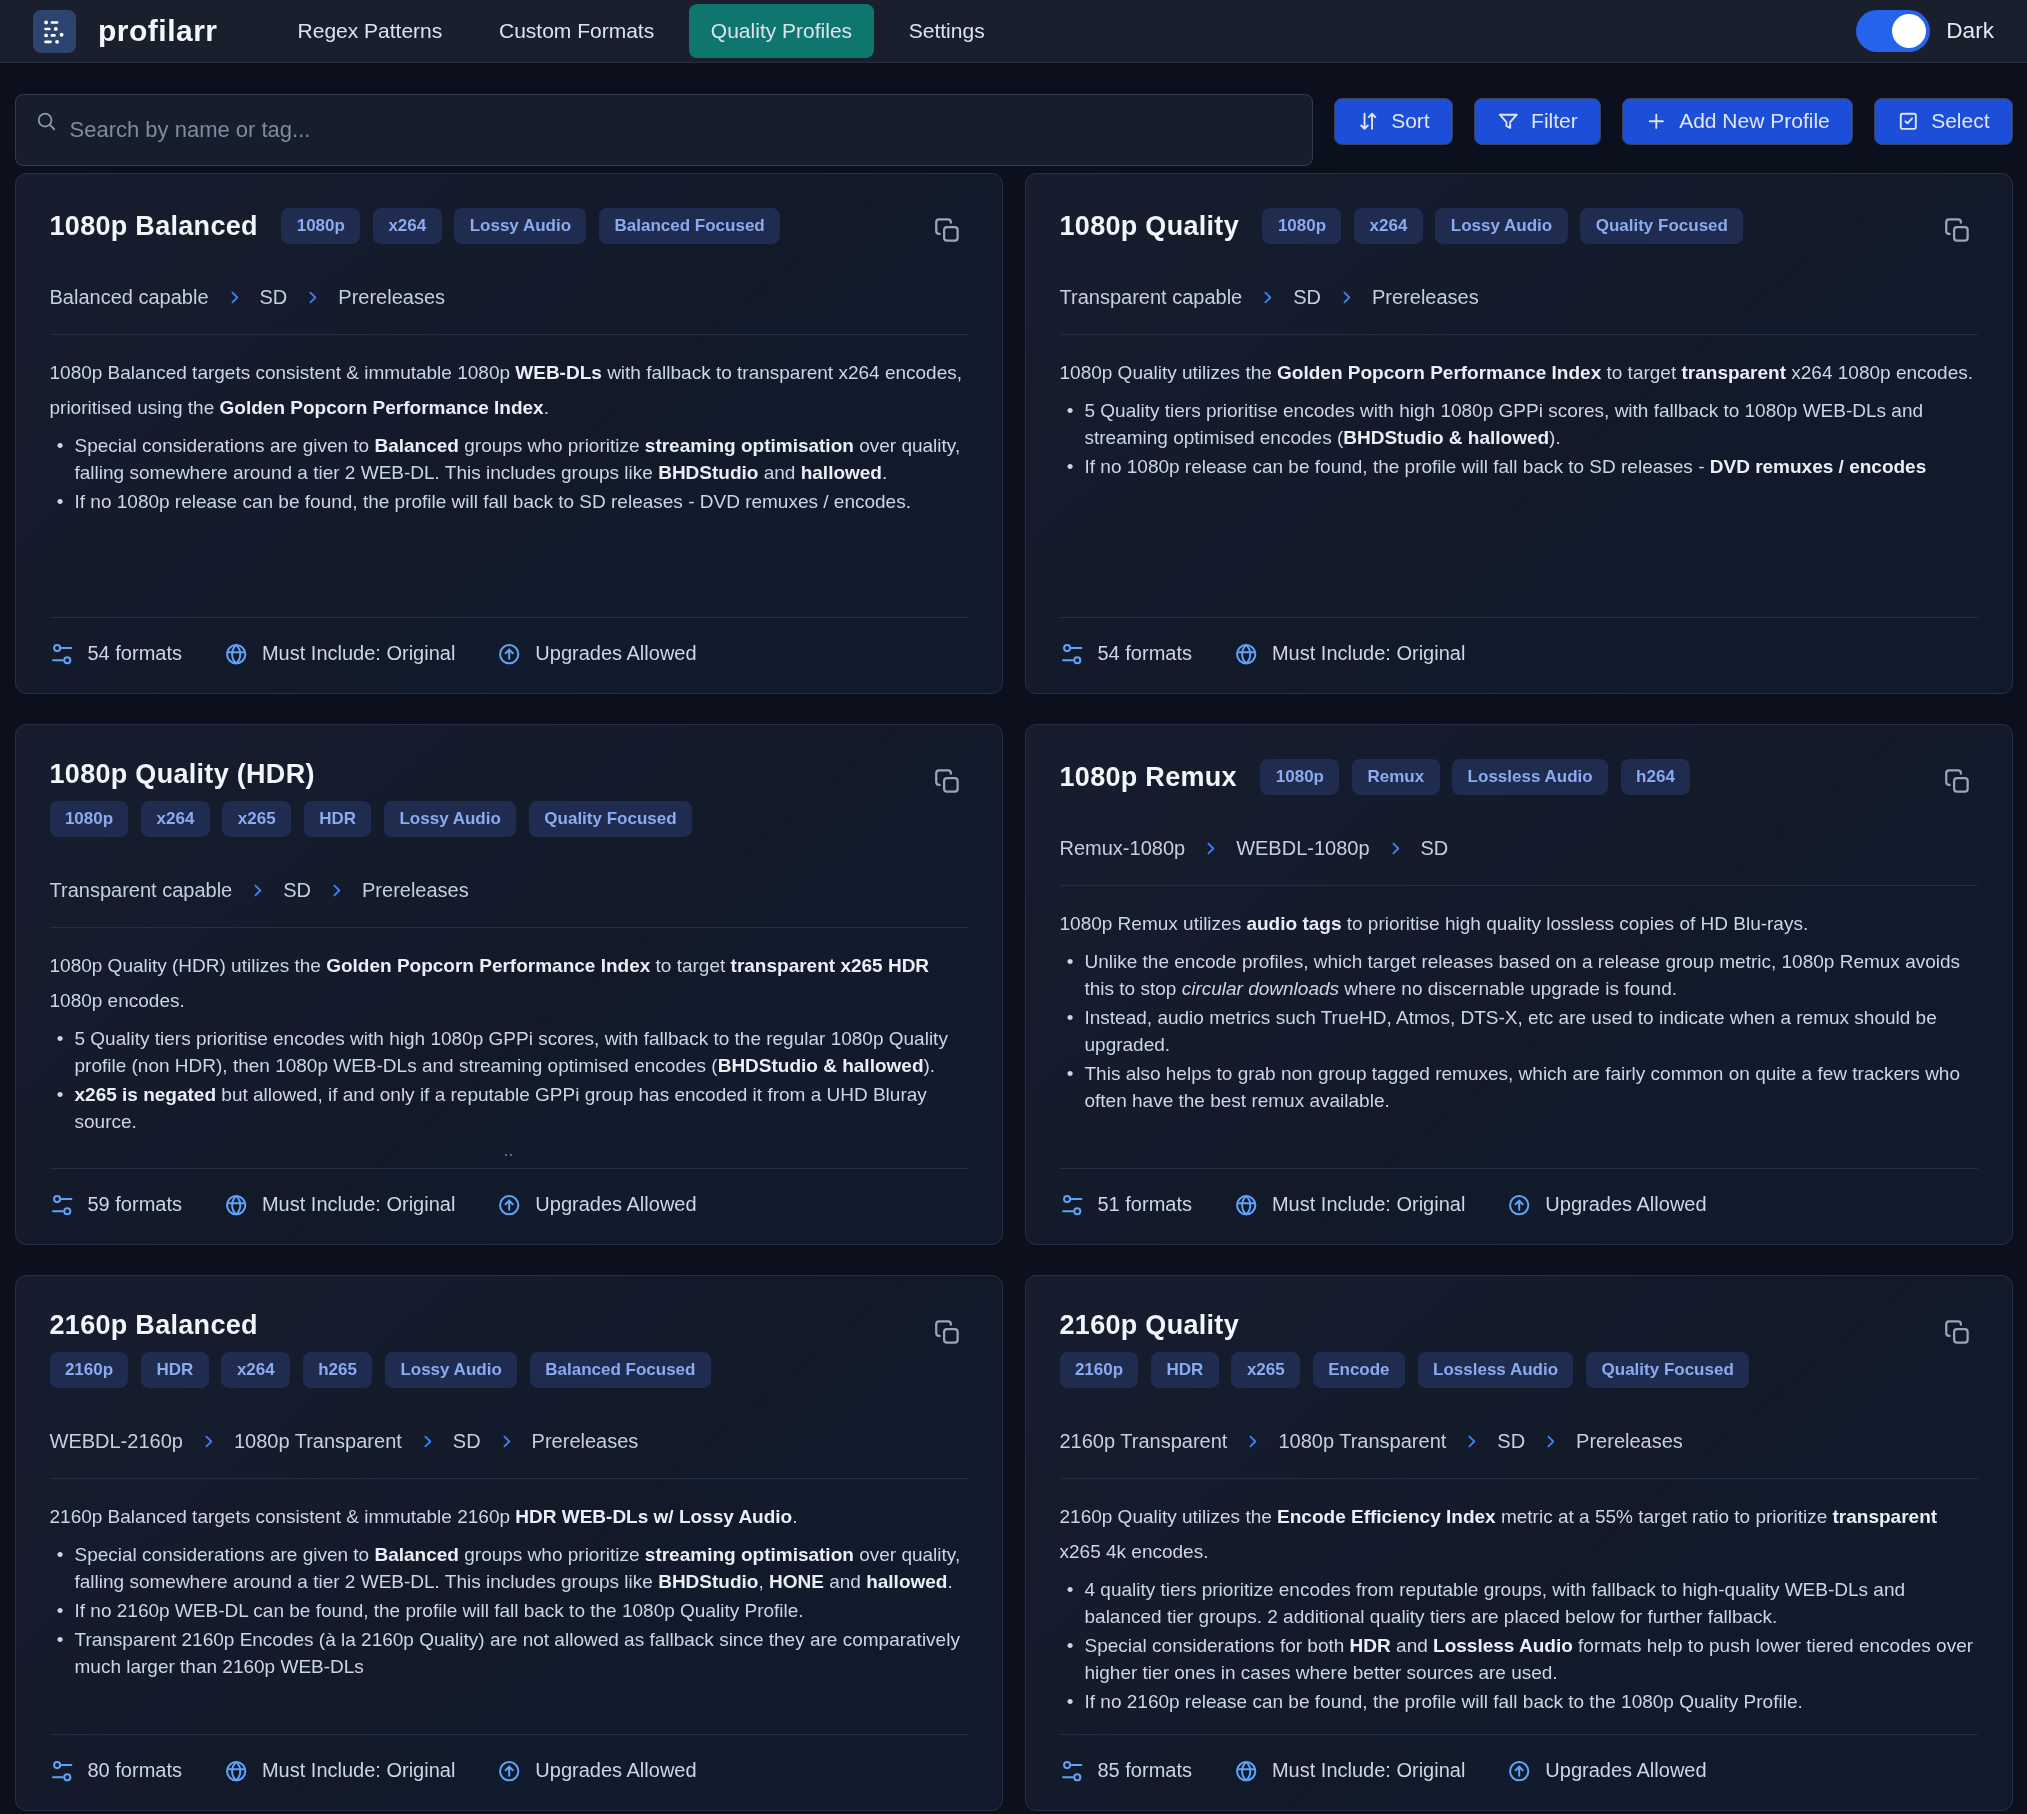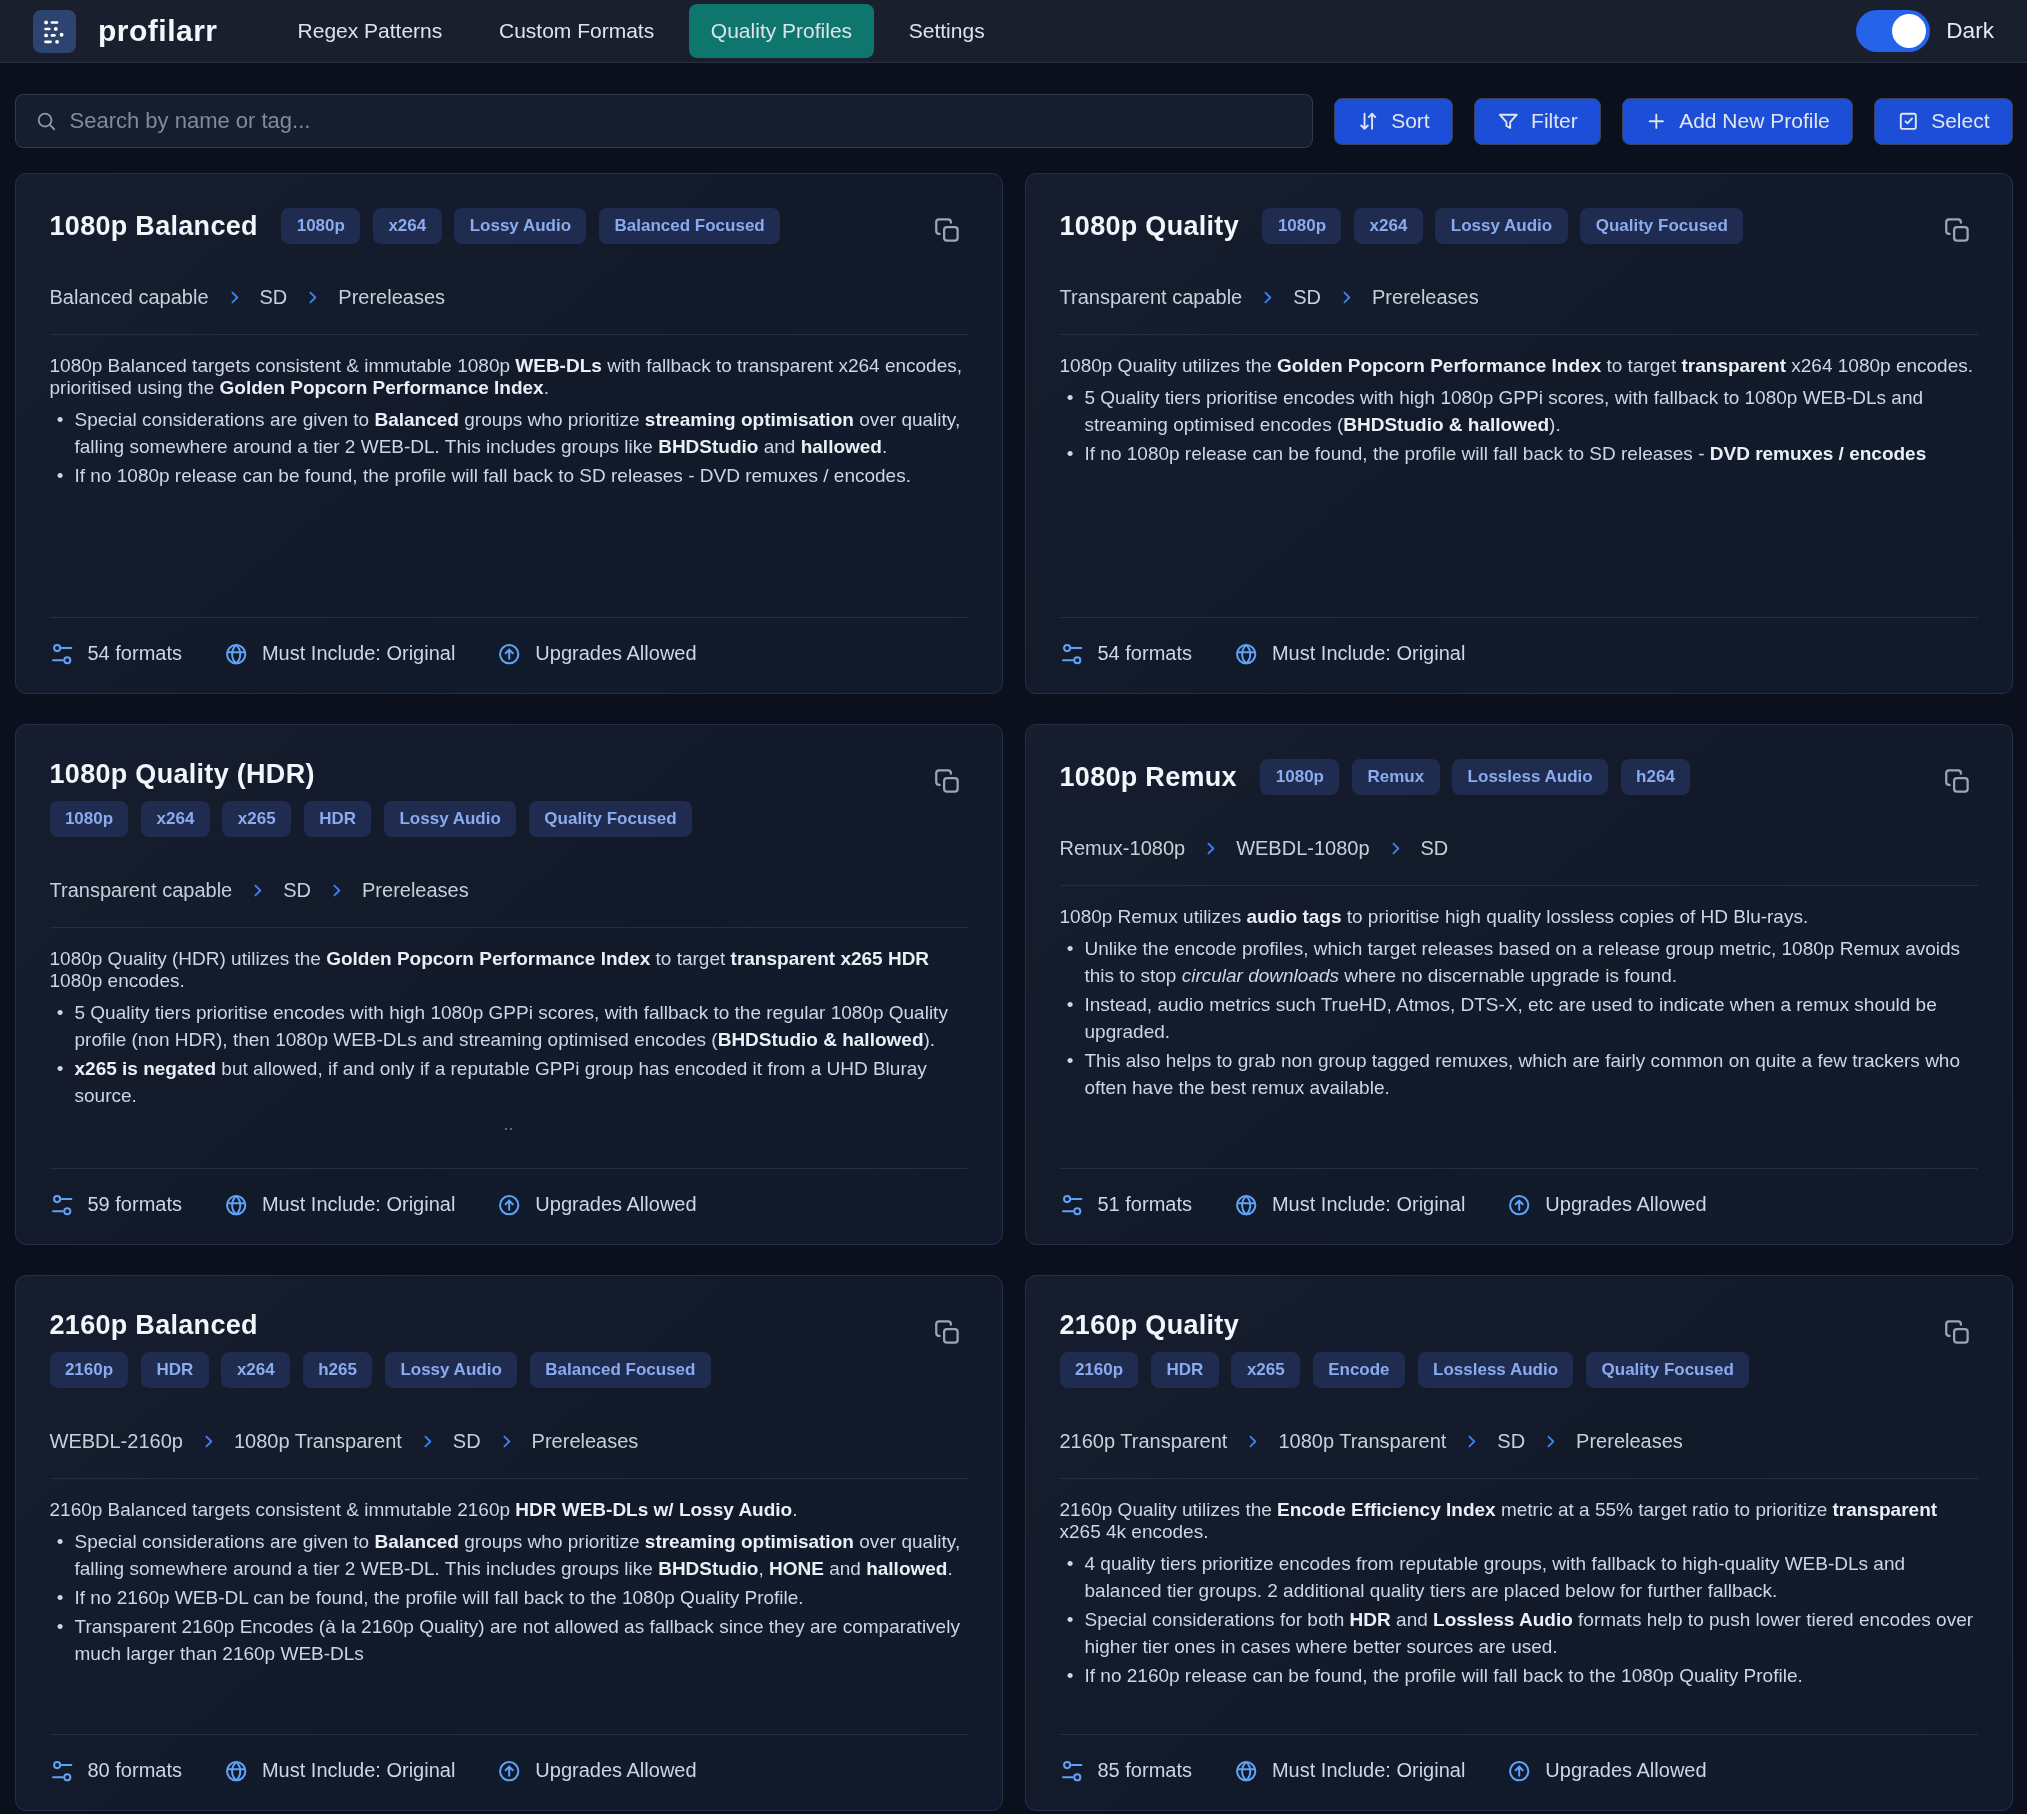--- a/index.html
+++ b/index.html
@@ -38,21 +38,21 @@
     border-radius:50%; background:#ffffff;
   }
   .toggle-label { font-size:22.6px; color:#e6ebf2; }
   
   .toolbar { display:flex; align-items:center; gap:21px; margin:31px 14.5px 0; height:54px; }
   .search-wrap { position:relative; flex:1; height:54px; }
   .search-wrap svg.search-glyph {
     position:absolute; left:20px; top:16.3px; width:22px; height:22px; color:#8b97a8;
   }
   .search-input {
-    width:100%; height:54px; background:#161e2d; border:0.9px solid #303a50;
+    width:100%; height:72px; background:#161e2d; border:0.9px solid #303a50;
     border-radius:8.1px; color:#dbe2ec; font-family:inherit; font-size:22px;
     padding:0 18px 0 54px; outline:none;
   }
   .search-input::placeholder { color:#7f8b9d; }
   .tb-btn {
     height:47px; background:#1d4ed8; border:0.9px solid #39445c; border-radius:8.1px;
     color:#e0e6ee; font-family:inherit; font-size:21px; cursor:pointer;
     display:flex; align-items:center; gap:11.8px; padding:0 22px; white-space:nowrap;
   }
   .tb-btn svg { width:22.6px; height:22.6px; }
@@ -78,21 +78,21 @@
   }
   .copy-btn {
     position:absolute; top:43px; right:40px; background:none; border:none; cursor:pointer;
     color:#9aa6b8; width:29px; height:29px; padding:0;
   }
   .copy-btn svg { width:27px; height:27px; }
   .breadcrumb { display:flex; align-items:center; gap:17px; font-size:20px; color:#c6d0dd; margin-bottom:25px; }
   .breadcrumb .crumb { white-space:nowrap; }
   .breadcrumb svg { width:17px; height:17px; color:#3b82f6; flex:none; }
   .divider { border:none; border-top:0.9px solid #232d43; }
-  .desc { font-size:19px; line-height:22px; margin-top:20px; color:#ccd6e4; }
+  .desc { font-size:19px; line-height:35px; margin-top:20px; color:#ccd6e4; }
   .bullets { list-style:none; margin-top:7px; }
   .bullets li {
     position:relative; padding-left:25px; font-size:19px; line-height:27px;
     color:#ccd6e4; margin-bottom:1.8px;
   }
   .bullets li::before { content:"•"; position:absolute; left:7.2px; color:#ccd6e4; }
   .b { font-weight:700; color:#eaeff6; }
   .i { font-style:italic; }
   .note { text-align:center; color:#6b7789; font-size:18px; margin-top:3.6px; }
   .card-footer {

